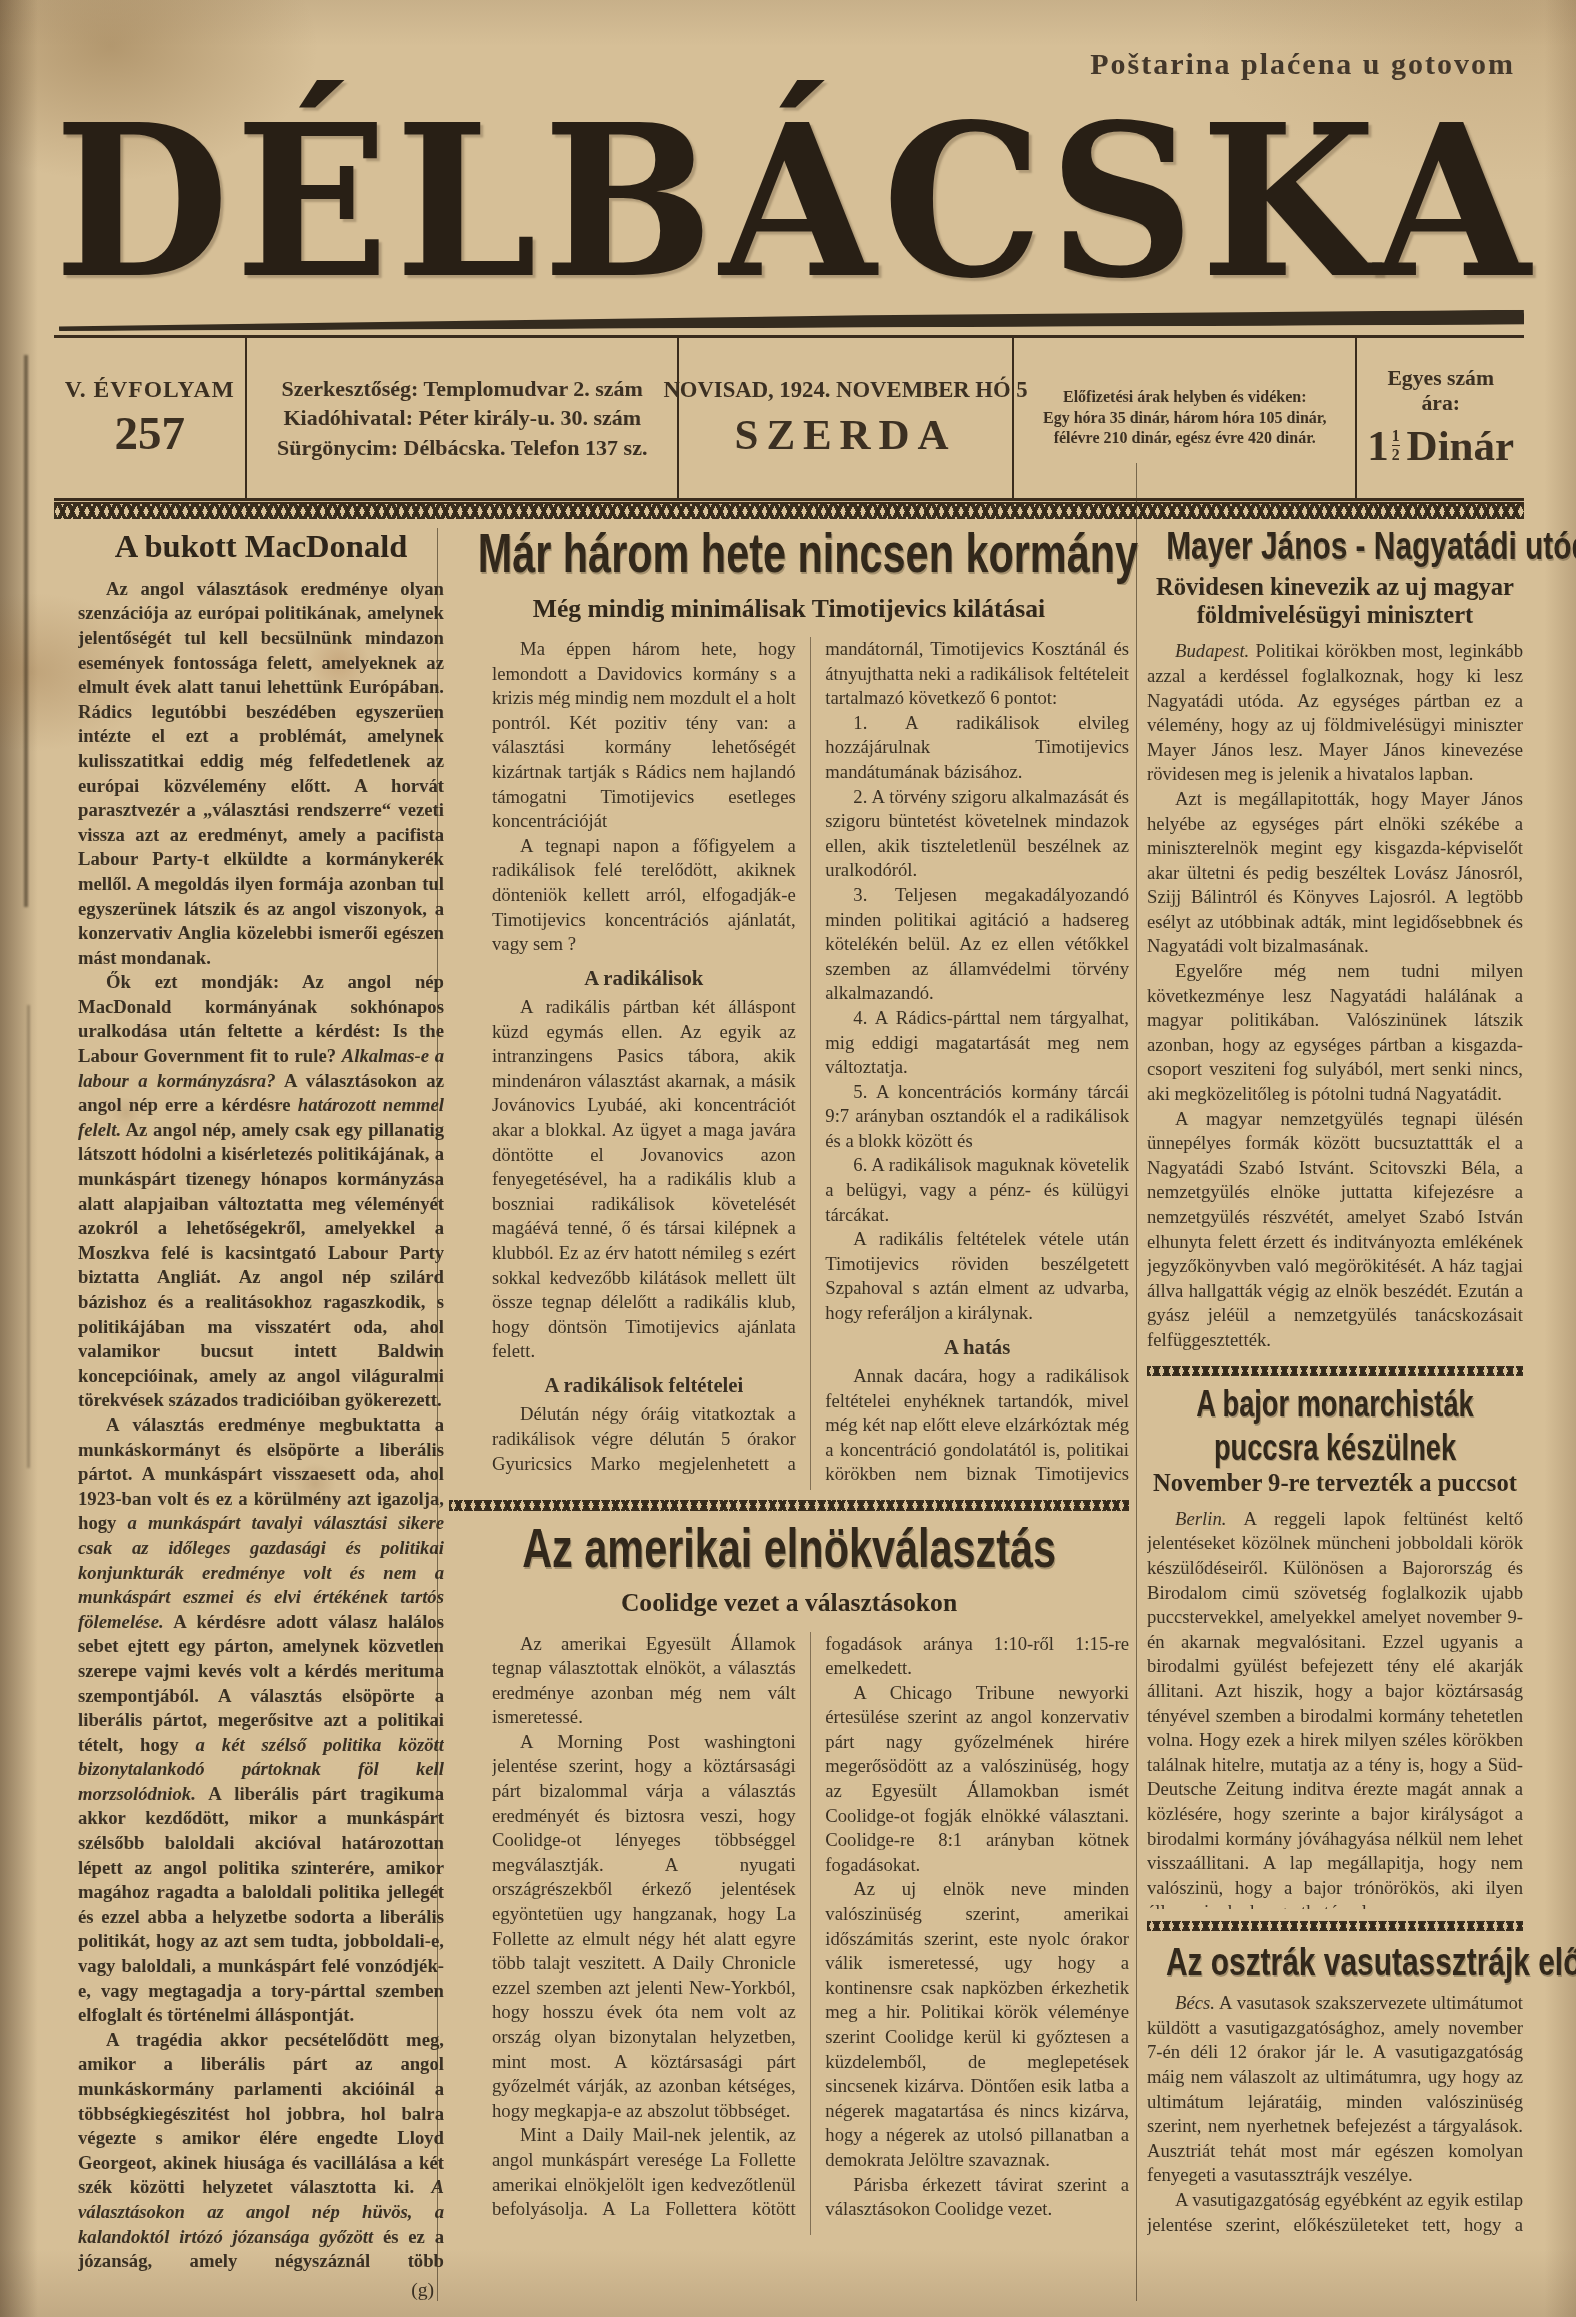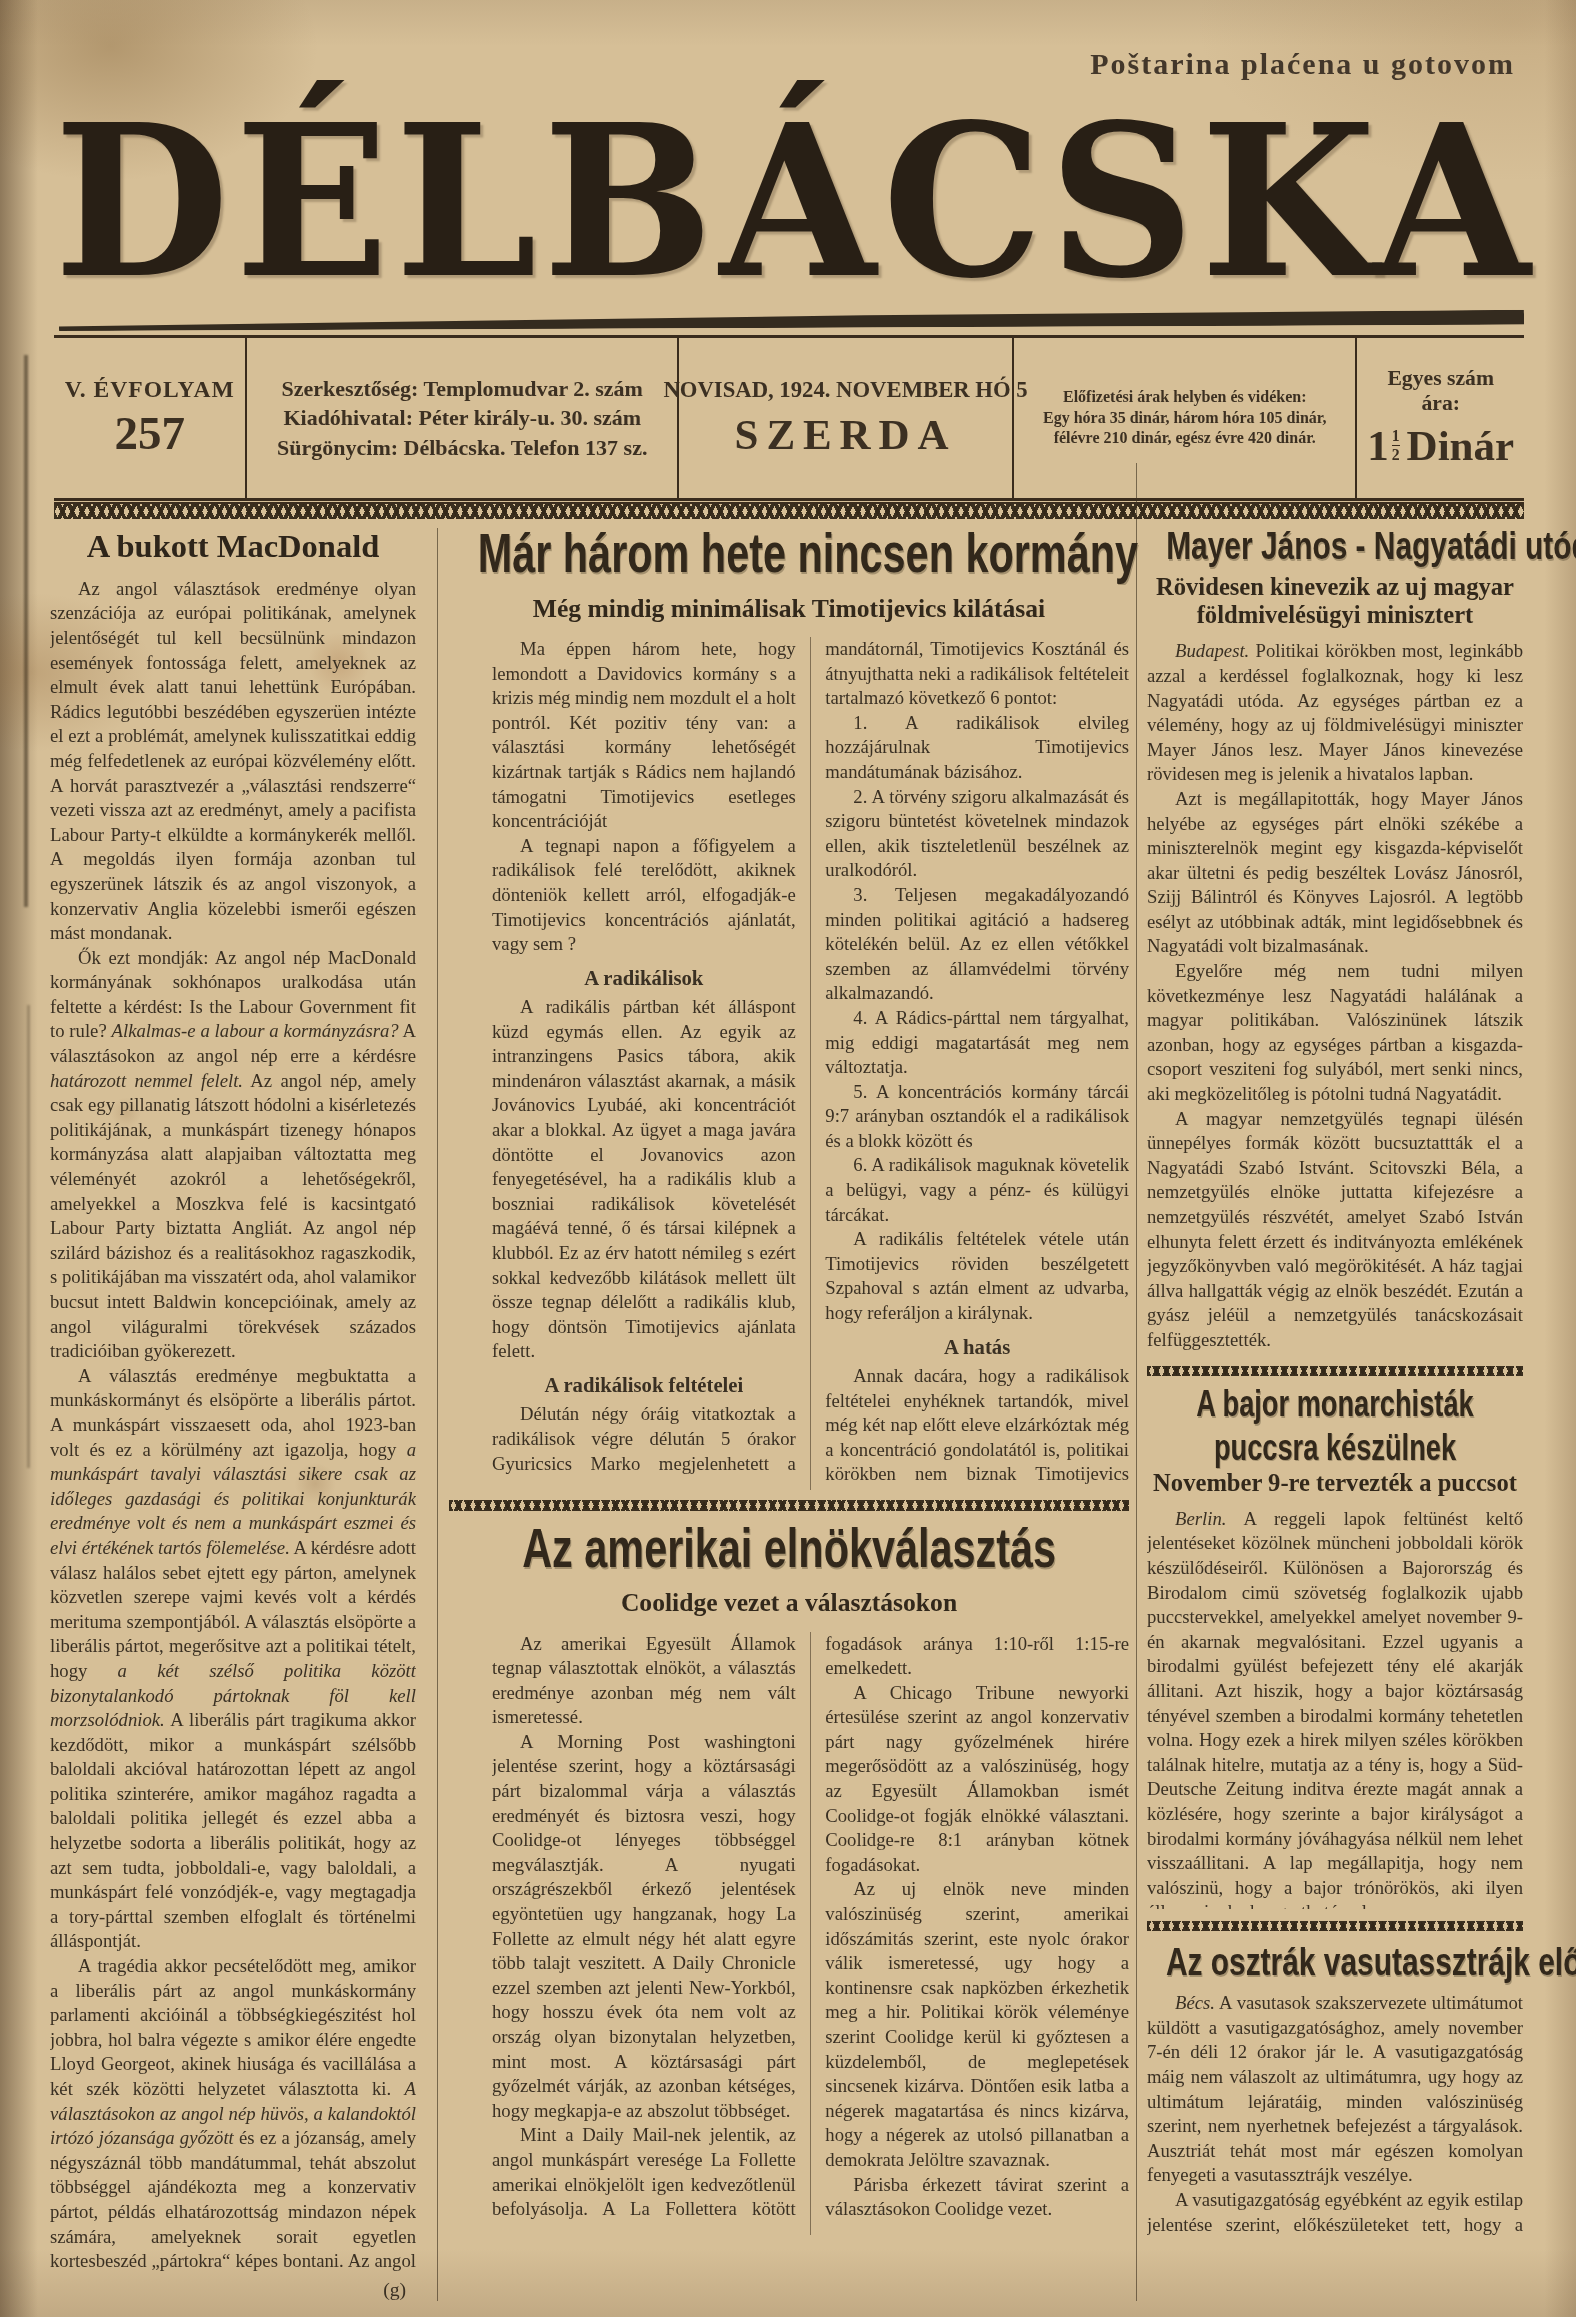--- a/index.html
+++ b/index.html
@@ -55,23 +55,23 @@
     background:
       repeating-linear-gradient(115deg, rgba(50,39,24,.95) 0 3.9px, rgba(50,39,24,0) 3.9px 8.9px),
       repeating-linear-gradient(65deg, rgba(50,39,24,.95) 0 3.9px, rgba(50,39,24,0) 3.9px 8.9px);
   }
   .band-top{position:absolute;left:54px;top:502px;width:1470px;height:14.8px;border-top:2px solid #3a2c1d;}
   .vrule{position:absolute;width:0;border-left:1.5px solid rgba(62,48,30,.62);}
   .body-text{font-size:18.7px;line-height:24.6px;text-align:justify;overflow:hidden;}
   .blk-p{margin:0;text-indent:1.5em;}
   .blk-sub{margin:8.9px 0 4.9px;text-indent:0;text-align:center;font-weight:bold;font-size:20.7px;}
   .blk-p em{font-style:italic;}
-  .col1{position:absolute;left:50px;top:528px;width:366px;height:1773px;display:flex;flex-direction:column;}
+  .col1{position:absolute;left:78px;top:528px;width:366px;height:1773px;display:flex;flex-direction:column;}
   .col1-title{text-align:center;font-weight:bold;font-size:32.5px;font-family:"Liberation Serif",serif;color:#2e251a;margin-bottom:11.8px;}
-  .col1 .body-text{flex:1;}
+  .col1 .body-text{flex:1;font-weight:bold;}
   .sig{text-align:right;font-size:19.7px;padding:3.9px 9.9px 0 0;}
   .middle{position:absolute;left:449px;top:528px;width:680px;height:1787px;}
   .art-title{text-align:center;color:#2e251a;}
   .cond{display:inline-block;font-family:"Liberation Sans",sans-serif;font-weight:bold;white-space:nowrap;transform:scale(.92,1.22);transform-origin:center;color:#32281b;text-shadow:1px 1px 0 rgba(50,40,20,.3);}
   .t-big .cond{font-size:45px;}
   .t-mid .cond{font-size:32.5px;}
   .subtitle{text-align:center;font-weight:bold;font-size:25.6px;line-height:1.15;margin-top:13.8px;color:#32281b;}
   .two-col{margin-top:13.8px;column-count:2;column-gap:29.6px;column-rule:1.5px solid rgba(62,48,30,.55);column-fill:auto;margin-left:43px;}
   .h-body1{height:853px;}
   .h-body2{height:603px;}

